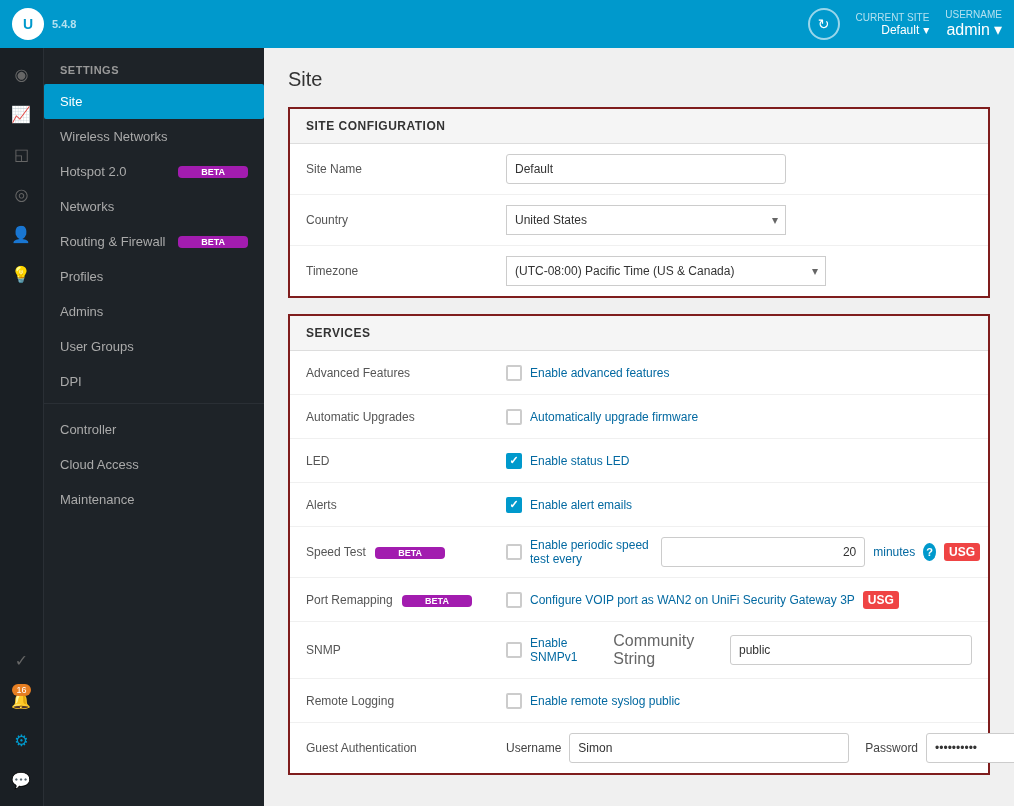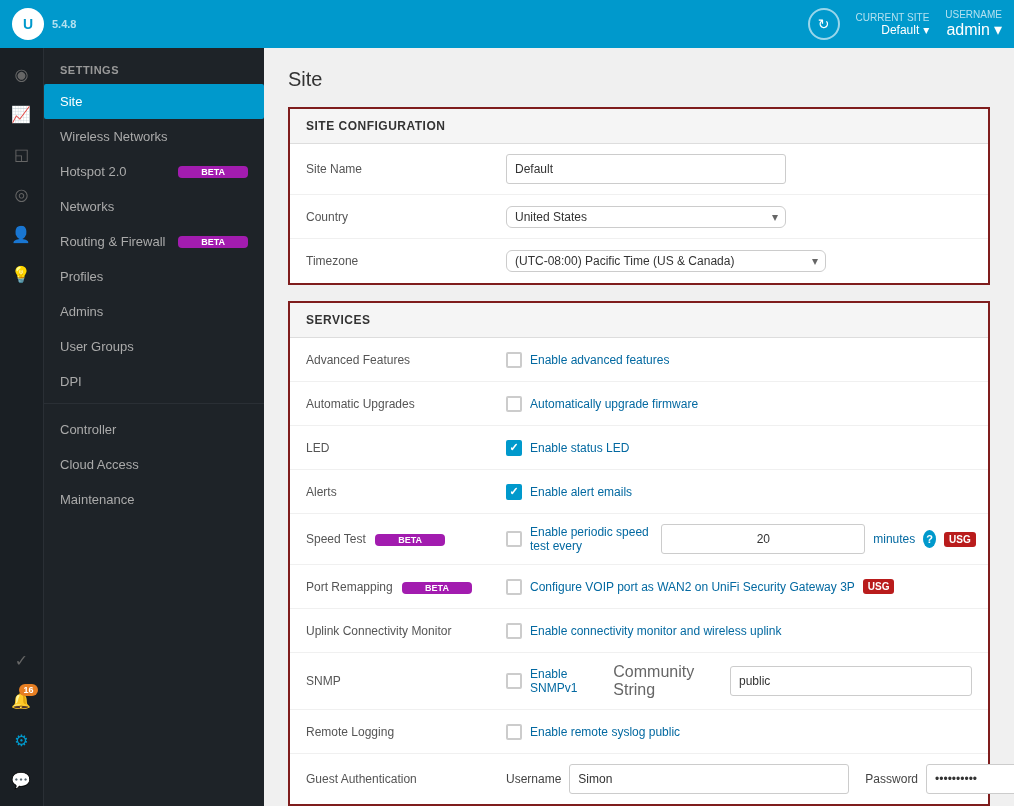--- a/index.html
+++ b/index.html
@@ -21,21 +21,21 @@
     .topbar-user .value { display: flex; align-items: center; gap: 4px; font-size: 16px; }
 
     
     .main-layout { display: flex; flex: 1; overflow: hidden; }
 
     
     .icon-nav { width: 44px; background: #1a1f24; display: flex; flex-direction: column; align-items: center; padding: 8px 0; gap: 4px; border-right: 1px solid #2a2f35; }
     .icon-nav-item { width: 36px; height: 36px; display: flex; align-items: center; justify-content: center; border-radius: 4px; cursor: pointer; color: #666; font-size: 16px; position: relative; }
     .icon-nav-item.active { color: #0099cc; }
     .icon-nav-spacer { flex: 1; }
-    .badge { position: absolute; top: 2px; right: 2px; background: #e67e22; color: white; font-size: 9px; border-radius: 8px; padding: 1px 4px; font-weight: bold; }
+    .badge { position: absolute; top: 2px; right: 9px; background: #e67e22; color: white; font-size: 9px; border-radius: 8px; padding: 1px 4px; font-weight: normal; }
 
     
     .sidebar { width: 220px; background: #1e2328; display: flex; flex-direction: column; overflow-y: auto; }
     .sidebar-title { color: #999; font-size: 11px; font-weight: 600; text-transform: uppercase; padding: 16px 16px 8px; letter-spacing: 0.5px; }
     .sidebar-item { padding: 10px 16px; cursor: pointer; color: #aaa; font-size: 13px; display: flex; align-items: center; gap: 8px; border-radius: 2px; }
     .sidebar-item.active { background: #0099cc; color: white; }
     .sidebar-section { padding: 8px 0; border-top: 1px solid #2a2f35; margin-top: 4px; }
     .beta-badge { background: #a21caf; color: white; font-size: 9px; padding: 1px 23px; border-radius: 4px; font-weight: bold; margin-left: auto; }
 
     
@@ -49,33 +49,33 @@
     .section-header h2 { font-size: 12px; font-weight: 700; text-transform: uppercase; color: #333; letter-spacing: 0.5px; }
     .form-row { display: flex; align-items: center; padding: 10px 16px; border-bottom: 1px solid #f0f0f0; min-height: 44px; }
     .form-row:last-child { border-bottom: none; }
     .form-label { width: 200px; flex-shrink: 0; color: #555; font-size: 12px; }
     .form-control { flex: 1; display: flex; align-items: center; gap: 8px; }
 
     input[type="text"] { height: 30px; border: 1px solid #ccc; border-radius: 3px; padding: 0 8px; font-size: 12px; color: #333; background: white; width: 280px; }
     input[type="password"] { height: 30px; border: 1px solid #ccc; border-radius: 3px; padding: 0 8px; font-size: 12px; color: #333; background: white; width: 160px; }
 
     .select-wrapper { position: relative; display: inline-block; }
-    .select-wrapper select { height: 22px; border: 1px solid #ccc; border-radius: 6px; padding: 0 28px 0 8px; font-size: 12px; color: #333; background: white; appearance: none; cursor: pointer; min-width: 280px; }
+    .select-wrapper select { height: 30px; border: 1px solid #ccc; border-radius: 0; padding: 0 28px 0 8px; font-size: 12px; color: #333; background: white; appearance: none; cursor: pointer; min-width: 280px; }
     .select-wrapper::after { content: '▾'; position: absolute; right: 8px; top: 50%; transform: translateY(-50%); color: #666; pointer-events: none; font-size: 12px; }
 
     .checkbox-row { display: flex; align-items: center; gap: 8px; }
     .checkbox-custom { width: 16px; height: 16px; border: 2px solid #0099cc; border-radius: 2px; background: #0099cc; display: flex; align-items: center; justify-content: center; cursor: pointer; flex-shrink: 0; }
     .checkbox-custom.unchecked { background: white; border-color: #ccc; }
     .checkbox-custom .check { color: white; font-size: 11px; font-weight: bold; }
     .checkbox-label { color: #0369a1; font-size: 12px; }
 
     .speed-test-row { display: flex; align-items: center; gap: 8px; }
-    .speed-input { width: 60px; height: 30px; border: 1px solid #ccc; border-radius: 3px; padding: 0 6px; font-size: 12px; text-align: center; }
+    .speed-input { width: 60px; height: 30px; border: 1px solid #ccc; border-radius: 3px; padding: 0 6px; font-size: 12px; text-align: right; }
     .help-icon { width: 18px; height: 18px; background: #0099cc; border-radius: 50%; color: white; font-size: 11px; font-weight: bold; display: flex; align-items: center; justify-content: center; cursor: pointer; }
-    .usg-badge { background: #b91c1c; color: white; font-size: 10px; padding: 2px 5px; border-radius: 3px; font-weight: bold; }
+    .usg-badge { background: #ef4444; color: white; font-size: 12px; padding: 2px 5px; border-radius: 3px; font-weight: bold; }
 
     .snmp-row { display: flex; align-items: center; gap: 8px; }
     .community-label { color: #666; font-size: 16px; }
     .community-input { width: 150px; height: 30px; border: 1px solid #ccc; border-radius: 3px; padding: 0 8px; font-size: 12px; }
 
     .device-auth-row { display: flex; align-items: center; gap: 8px; }
     .auth-label { color: #444; font-size: 12px; }
     .auth-input { width: 120px; }
     .password-label { color: #444; font-size: 12px; margin-left: 8px; }
   </style>
@@ -284,29 +284,20 @@
           </div>
           <div class="form-control">
             <div class="checkbox-row">
               <div class="checkbox-custom unchecked"></div>
               <span class="checkbox-label">Configure VOIP port as WAN2 on UniFi Security Gateway 3P</span>
               <span class="usg-badge">USG</span>
             </div>
           </div>
         </div>
 
-        <div class="form-row">
-          <div class="form-label">Uplink Connectivity Monitor</div>
-          <div class="form-control">
-            <div class="checkbox-row">
-              <div class="checkbox-custom unchecked"></div>
-              <span class="checkbox-label">Enable connectivity monitor and wireless uplink</span>
-            </div>
-          </div>
-        </div>
 
         <div class="form-row">
           <div class="form-label">SNMP</div>
           <div class="form-control">
             <div class="snmp-row">
               <div class="checkbox-custom unchecked"></div>
               <span class="checkbox-label">Enable SNMPv1</span>
               <span class="community-label">Community String</span>
               <input type="text" class="community-input" value="public" style="">
             </div>

